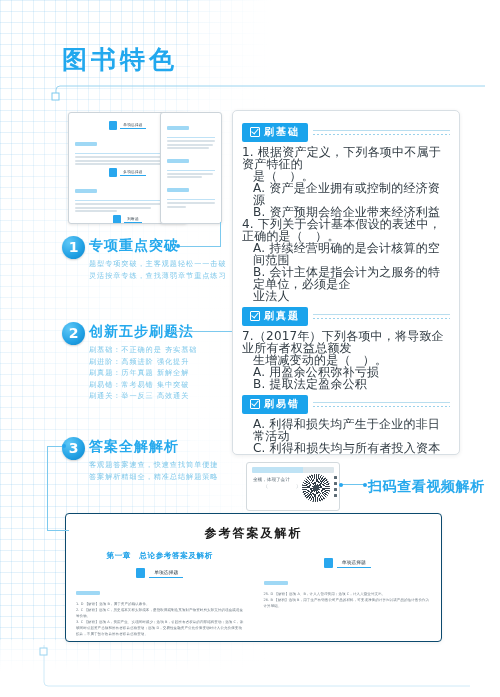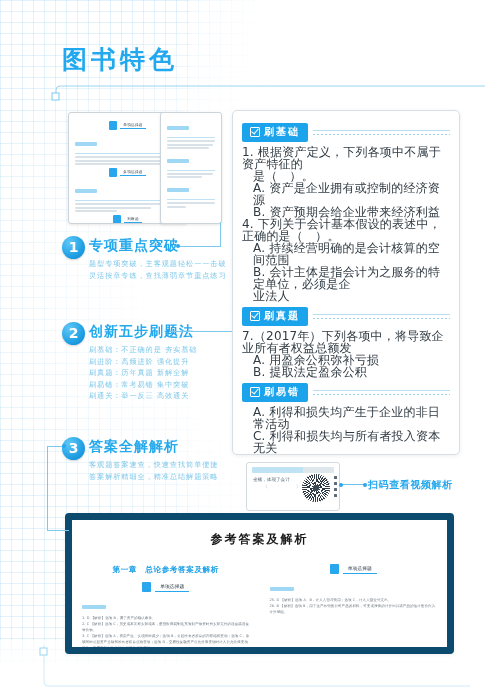--- a/index.html
+++ b/index.html
@@ -144,46 +144,45 @@
   .qr-arrows{font-size:5px;color:#8a97a0;margin-left:16px;letter-spacing:6px;}
   .qr-code{
     position:absolute;right:9px;top:11px;width:28px;height:28px;border-radius:50%;
     background:
       radial-gradient(circle at 50% 50%, #3d4a53 0 16%, transparent 17%),
       repeating-conic-gradient(from 0deg at 50% 50%, #2f3b44 0deg 5deg, #ffffff 5deg 10deg);
   }
   .qr-dots{position:absolute;right:2px;top:13px;}
   .qr-dots i{display:block;width:3px;height:3px;background:#5b6a74;margin-bottom:3px;border-radius:.5px;}
   .qr-label{
-    position:absolute;left:368px;top:478px;font-size:10px;color:#27a9ed;font-weight:bold;
+    position:absolute;left:368px;top:478px;font-size:14px;color:#27a9ed;font-weight:bold;
     letter-spacing:.6px;white-space:nowrap;
     font-family:"DejaVu Sans","Liberation Sans",sans-serif;
   }
   .qr-lead{position:absolute;left:341px;top:484px;width:24px;height:1px;background:#6cc4ee;}
   .qr-lead:before{content:"";position:absolute;left:-2px;top:-1.5px;width:4px;height:4px;border-radius:50%;background:#29a7ee;}
   .qr-lead:after{content:"";position:absolute;right:-2px;top:-1.5px;width:4px;height:4px;border-radius:50%;background:#29a7ee;}
 
   
   .apanel{
     position:absolute;left:65px;top:513px;width:375px;height:127px;
-    background:#fff;border:7px solid #0c4a6e;border-radius:4px;
+    background:#fff;border:1px solid #0c4a6e;border-radius:4px;
     box-shadow:0 1px 4px rgba(0,0,0,0.06);overflow:hidden;
   }
   .atitle{
     text-align:center;font-size:12px;font-weight:bold;color:#1a1a1a;
     margin-top:11px;letter-spacing:2px;
     font-family:"DejaVu Serif","Liberation Serif",serif;
   }
   .acols{display:flex;margin-top:9px;}
   .acol{width:50%;box-sizing:border-box;padding:0 10px;}
   .acol-title{
     text-align:center;font-size:7.6px;font-weight:bold;color:#1ba0e8;
     letter-spacing:.6px;white-space:nowrap;
     font-family:"DejaVu Sans","Liberation Sans",sans-serif;
-    margin-top:8px;
   }
   .asec{display:flex;align-items:center;justify-content:center;margin:7px 0 5px;}
   .asec .bk{width:9px;height:10px;background:#29a7ee;border-radius:1px;margin-right:4px;}
   .asec .lbl{font-size:4.8px;color:#2b3a45;border-bottom:1px solid #29a7ee;padding:0 5px 2px;white-space:nowrap;
     font-family:"DejaVu Sans","Liberation Sans",sans-serif;}
   .atag{display:inline-block;background:#9fd8f5;height:4.5px;width:24px;border-radius:1px;margin-bottom:2px;}
   .aline{font-size:3.5px;color:#6b7780;line-height:6px;letter-spacing:.1px;
     font-family:"DejaVu Sans","Liberation Sans",sans-serif;}
 
   
@@ -327,20 +326,21 @@
 
     <div class="qbadge-row">
       <span class="qbadge">
         <span class="chkbox"></span>
         <span>刷真题</span>
       </span>
       <span class="qbadge-tail"></span>
     </div>
     <div class="qtext">
       <span class="stem">7.（2017年）下列各项中，将导致企业所有者权益总额发</span>
+      <span class="stem2">生增减变动的是（　）。</span>
       <span class="opt">A. 用盈余公积弥补亏损</span>
       <span class="opt">B. 提取法定盈余公积</span>
     </div>
 
     <div class="qbadge-row">
       <span class="qbadge">
         <span class="chkbox"></span>
         <span>刷易错</span>
       </span>
       <span class="qbadge-tail"></span>

